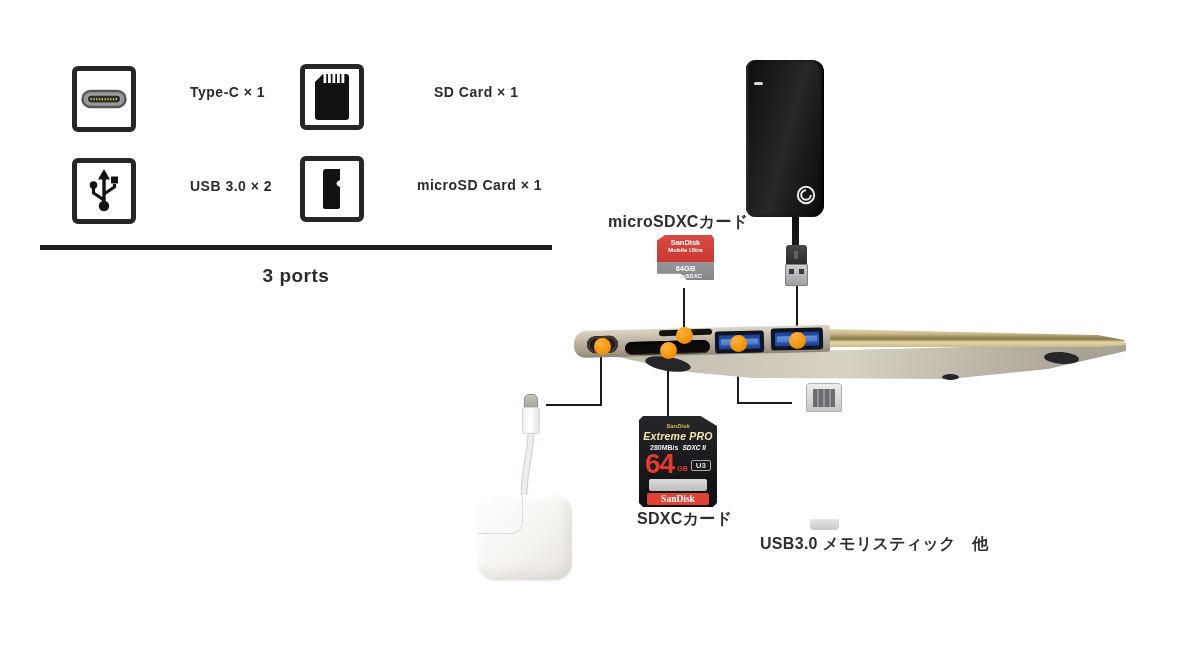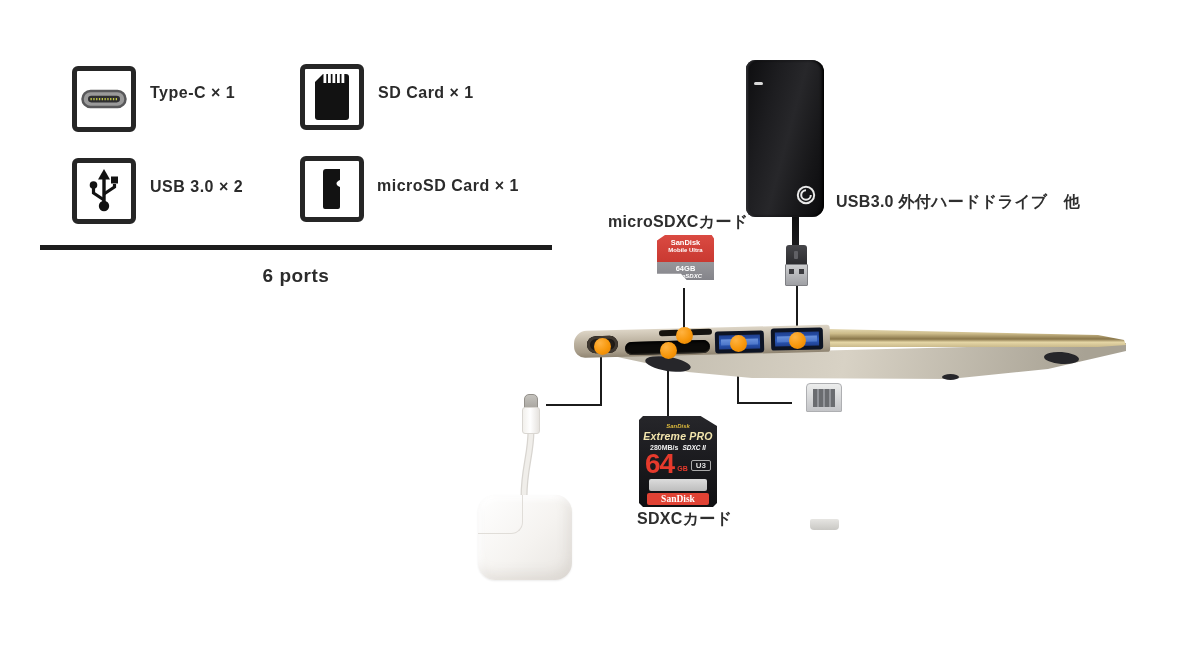--- a/index.html
+++ b/index.html
@@ -5,21 +5,21 @@
   html,body{margin:0;padding:0;background:#fff;}
   .canvas{
     position:relative;width:1200px;height:656px;background:#ffffff;overflow:hidden;
     font-family:"Liberation Sans","DejaVu Sans",sans-serif;color:#2d2d2d;
   }
   
   .icon-box{
     position:absolute;width:54px;height:56px;border:5px solid #262626;border-radius:6px;
     background:#fff;display:flex;align-items:center;justify-content:center;
   }
-  .legend-label{position:absolute;font-size:16px;font-weight:bold;color:#2b2b2b;letter-spacing:.5px;white-space:nowrap;}
+  .legend-label{position:absolute;font-size:14px;font-weight:bold;color:#2b2b2b;letter-spacing:.5px;white-space:nowrap;margin-left:40px;}
   .divider{position:absolute;left:40px;top:245px;width:512px;height:5px;background:#1d1d1d;}
   .ports-total{position:absolute;left:40px;top:265px;width:512px;text-align:center;font-size:19px;font-weight:bold;color:#2b2b2b;letter-spacing:.5px;}
   
   .cline{position:absolute;background:#1b1b1b;}
   .dot{
     position:absolute;width:17px;height:17px;border-radius:50%;
     background:radial-gradient(circle at 35% 30%,#ffb341,#f7970b 55%,#e07f00);
     z-index:40;
   }
   
@@ -130,21 +130,21 @@
         <path d="M10,1 L33,1 Q36,1 36,4 L36,44 Q36,47 33,47 L5,47 Q2,47 2,44 L2,9 Z" fill="#121212"></path>
         <g fill="#ffffff">
           <rect x="10.5" y="1" width="2.8" height="9"></rect>
             <rect x="15" y="1" width="2.8" height="9"></rect>
           <rect x="19.5" y="1" width="2.8" height="9"></rect>
             <rect x="24" y="1" width="2.8" height="9"></rect>
           <rect x="28.5" y="1" width="2.8" height="9"></rect>
         </g>
       </svg>
     </div>
-    <div class="legend-label" style="left:378px;top:84px;">SD Card × 1</div>
+    <div class="legend-label" style="left:394px;top:84px;">SD Card × 1</div>
 
     <div class="icon-box" style="left:72px;top:158px;">
       <svg width="40" height="46" viewBox="0 0 40 46">
         <circle cx="20" cy="38" r="5.2" fill="#121212"></circle>
         <rect x="18.3" y="9" width="3.4" height="29" fill="#121212"></rect>
         <polygon points="20,1 14,11.5 26,11.5" fill="#121212"></polygon>
         <path d="M20,32 L9.5,25 L9.5,20" stroke="#121212" stroke-width="3.2" fill="none"></path>
         <circle cx="9.5" cy="17" r="3.8" fill="#121212"></circle>
         <path d="M20,26 L30.5,19 L30.5,16" stroke="#121212" stroke-width="3.2" fill="none"></path>
         <rect x="27" y="8.5" width="7" height="7" fill="#121212"></rect>
@@ -153,21 +153,21 @@
     <div class="legend-label" style="left:150px;top:178px;">USB 3.0 × 2</div>
 
     <div class="icon-box" style="left:300px;top:156px;">
       <svg width="28" height="42" viewBox="0 0 28 42">
         <path d="M8,1 L22,1 L22,12 Q18.5,13.5 18.5,15.5 Q18.5,17.5 22,19 L22,39 Q22,41 20,41 L7,41 Q5,41 5,39 L5,4 Q5,1 8,1 Z" fill="#121212"></path>
       </svg>
     </div>
     <div class="legend-label" style="left:377px;top:177px;">microSD Card × 1</div>
 
     <div class="divider"></div>
-    <div class="ports-total">6 ports</div>
+    <div class="ports-total">3 ports</div>
   </div>
 
   <div class="base"></div>
   <div class="lid"></div>
   <div class="foot" style="left:645px;top:357px;width:46px;height:14px;transform:rotate(9deg);"></div>
   <div class="foot" style="left:942px;top:374px;width:17px;height:6px;"></div>
   <div class="foot" style="left:1044px;top:352px;width:35px;height:12px;transform:rotate(4deg);"></div>
   <div class="hub"></div>
 
   <div class="port usbc-port"></div>
@@ -212,21 +212,20 @@
     <div class="hdd-logo">
       <svg width="22" height="22" viewBox="0 0 22 22">
         <circle cx="11" cy="11" r="8.2" fill="none" stroke="#e9e9e9" stroke-width="2"></circle>
         <path d="M11,6.2 a4.8,4.8 0 1 0 4.8,4.8" fill="none" stroke="#e9e9e9" stroke-width="2"></path>
       </svg>
     </div>
   </div>
   <div class="hdd-cable"></div>
   <div class="usba-overmold"></div>
   <div class="usba-plug"></div>
-  <div class="dev-label" style="left:836px;top:192px;">USB3.0 外付ハードドライブ　他</div>
 
   <div class="sdcard">
     <div class="sd-brand-top">SanDisk</div>
     <div class="sd-line">Extreme PRO</div>
     <div class="sd-row">
       <span class="sd-speed">280MB/s</span>
       <span class="sd-type">SDXC II</span>
     </div>
     <div class="sd-cap-row">
       <span class="sd-cap">64</span>
@@ -235,20 +234,21 @@
     </div>
     <div class="sd-grayband"></div>
     <div class="sd-redband">SanDisk</div>
   </div>
   <div class="dev-label" style="left:637px;top:509px;">SDXCカード</div>
 
   <div class="stick-cap">
       <div class="stick-cap-inner"></div>
     </div>
   <div class="stick-tip"></div>
+  <div class="dev-label" style="left:760px;top:534px;">USB3.0 メモリスティック　他</div>
 
   <svg class="cable-svg" width="1200" height="656">
     <path d="M531,430 C531,455 524,468 524,497" fill="none" stroke="#d8d5d0" stroke-width="7" stroke-linecap="round"></path>
     <path d="M531,430 C531,455 524,468 524,497" fill="none" stroke="#f0eeea" stroke-width="4.5" stroke-linecap="round"></path>
   </svg>
   <div class="usbc-tip"></div>
   <div class="usbc-body"></div>
   <div class="adapter">
     <div class="adapter-seam"></div>
   </div>

